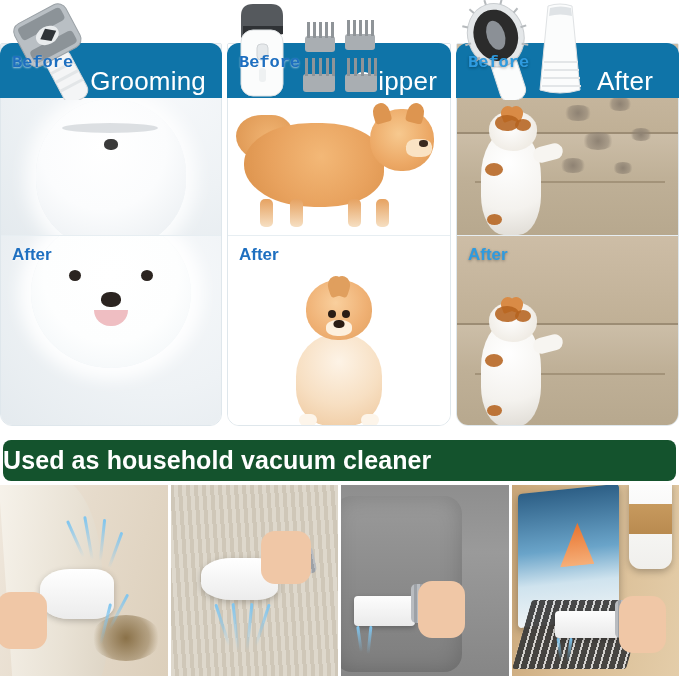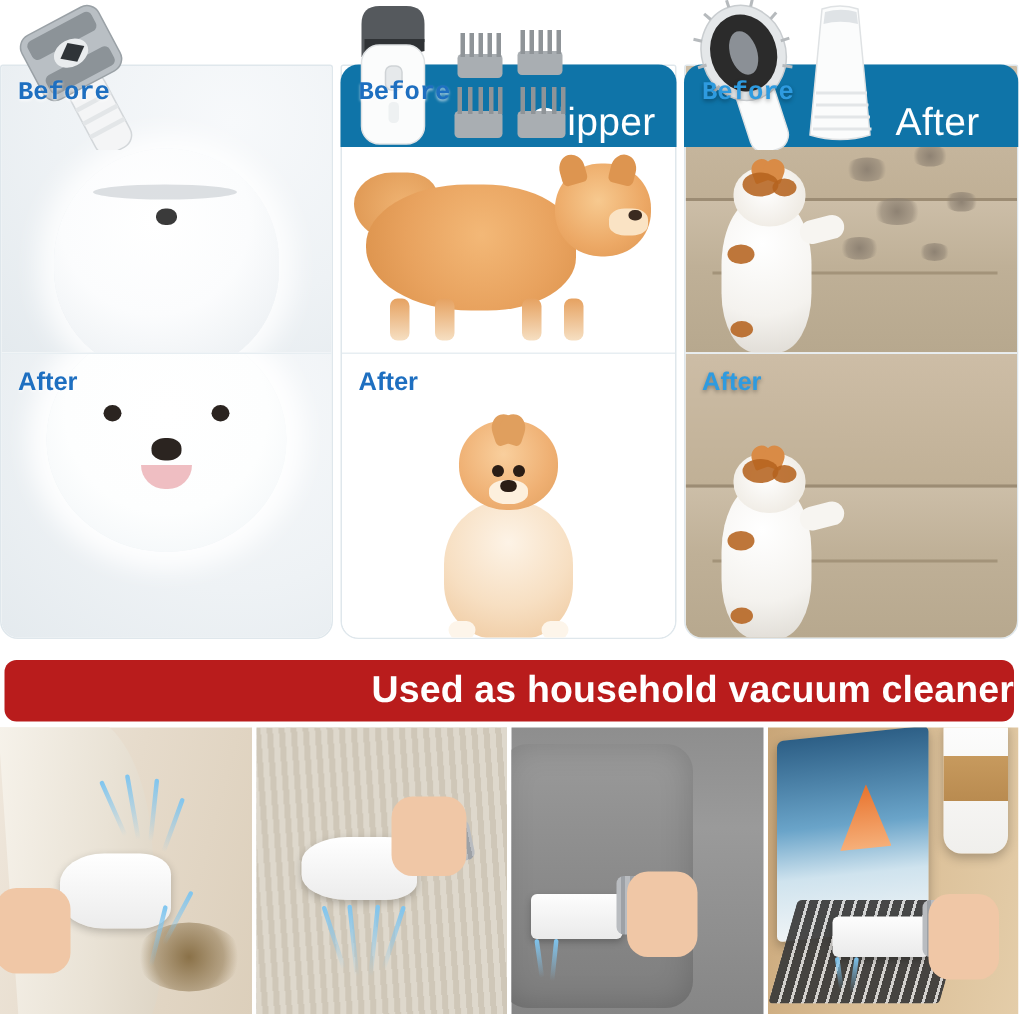--- a/index.html
+++ b/index.html
@@ -188,22 +188,22 @@
   .cat .cear1{left:12px;transform:rotate(-20deg);}
   .cat .cear2{right:14px;transform:rotate(20deg);}
   .cat .carm{position:absolute;right:-6px;top:34px;width:30px;height:16px;
       border-radius:10px;background:#f7f5f1;transform:rotate(-14deg);}
   .fur{position:absolute;border-radius:50%;
       background:radial-gradient(circle,#8e8273 0%, rgba(142,130,115,.55) 55%, rgba(142,130,115,0) 75%);}
 
   
   #banner{
     position:absolute;left:3px;top:440px;width:673px;height:41px;
-    background:#b91c1c;border-radius:8px;
-    display:flex;align-items:center;justify-content:flex-end;
+    background:#14532d;border-radius:8px;
+    display:flex;align-items:center;justify-content:flex-start;
     box-sizing:border-box;
   }
   #banner span{
     color:#ffffff;font-size:25px;font-weight:bold;letter-spacing:.1px;
     white-space:nowrap;
   }
 
   
   #strip{
     position:absolute;left:0;top:485px;width:679px;height:191px;
@@ -268,20 +268,23 @@
         <div class="scene bg-studio">
           <div class="dogB">
             <div class="eyeL"></div>
             <div class="eyeR"></div>
             <div class="noseB"></div>
             <div class="mouthB"></div>
           </div>
         </div>
         <div class="tag">After</div>
       </div>
+    </div>
+    <div class="hdr">
+      <div class="hdr-label">Grooming</div>
     </div>
     <svg class="tool" viewBox="0 0 222 100">
       <g transform="rotate(-28 62 48)">
         <rect x="40" y="48" width="26" height="54" rx="9" fill="#f4f5f6" stroke="#d3d7da"></rect>
         <rect x="40" y="64" width="26" height="3" fill="#e3e6e8"></rect>
         <rect x="40" y="74" width="26" height="3" fill="#e3e6e8"></rect>
         <rect x="40" y="84" width="26" height="3" fill="#e3e6e8"></rect>
         <rect x="26" y="6" width="58" height="48" rx="9" fill="#b9bfc4" stroke="#9aa1a6"></rect>
         <rect x="31" y="10" width="48" height="14" rx="4" fill="#8c9398"></rect>
         <rect x="31" y="36" width="48" height="14" rx="4" fill="#8c9398"></rect>

